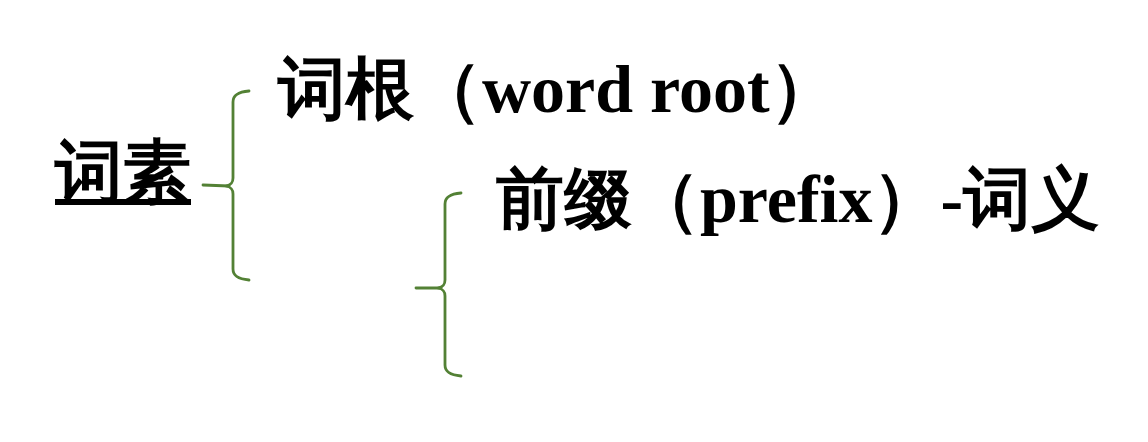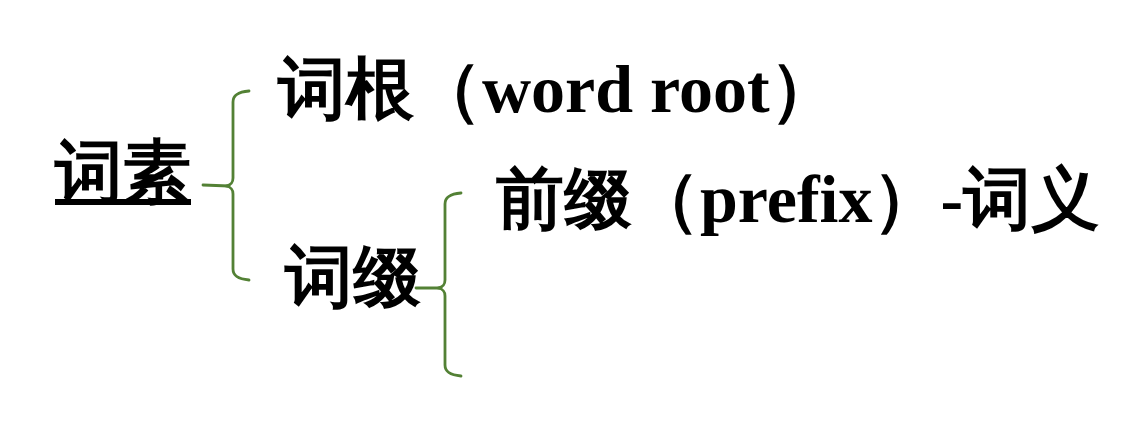--- a/index.html
+++ b/index.html
@@ -62,18 +62,17 @@
              C 445 285, 443 287, 438 288
              C 443 289, 445 291, 445 296
              L 445 365
              C 445 372, 450 375, 461 376" stroke="#538135"></path>
   </svg>
 
   <div class="label root-label">词素</div>
 
   <div class="label branch1-label">词根（word root）</div>
 
-  <div class="label branch2-label">词缀</div>
 
   <div class="label leaf1-label">前缀（prefix）-词义</div>
 
 
 </div>
 
 </body></html>

